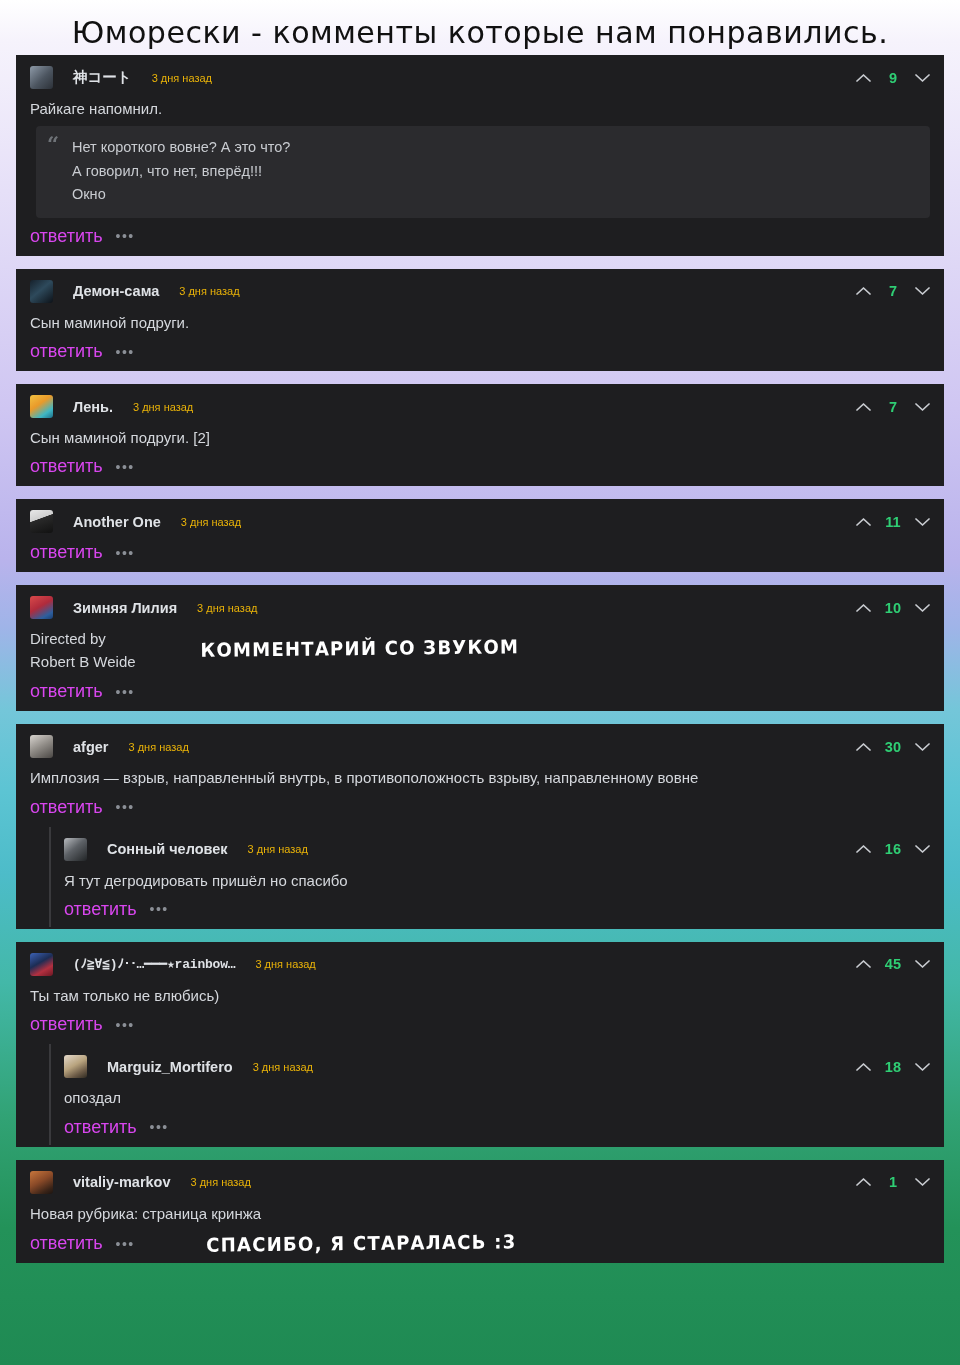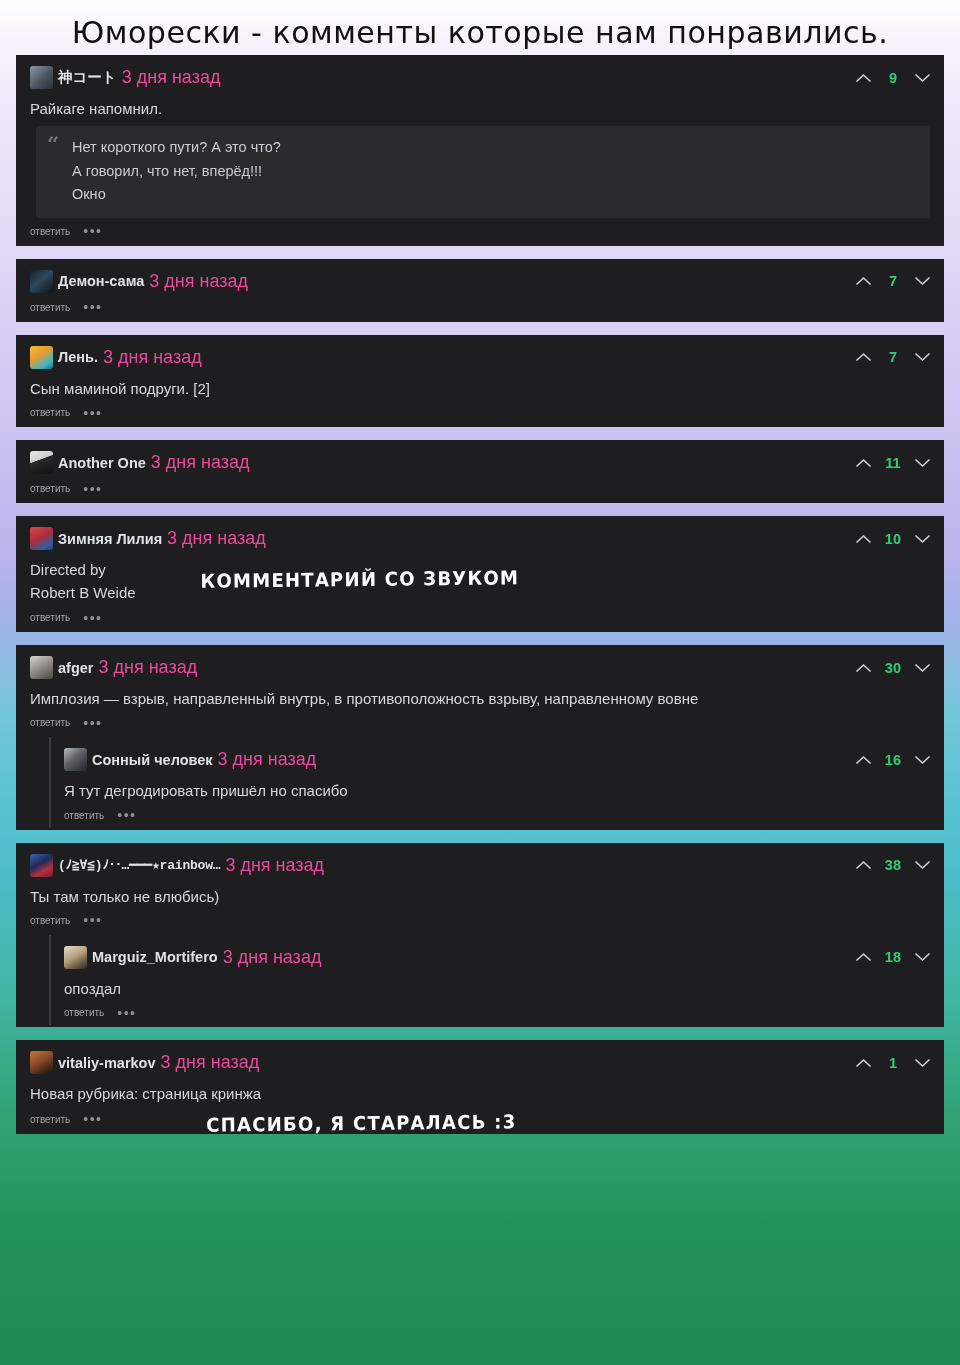--- a/index.html
+++ b/index.html
@@ -69,21 +69,21 @@
     left: 33px;
     top: 0;
     bottom: 2px;
     width: 2px;
     background: #3a3a3d;
   }
 
   .chead {
     display: flex;
     align-items: center;
-    gap: 5px;
+    gap: 20px;
     margin-bottom: 9px;
     position: relative;
     padding-right: 120px;
   }
 
   .avatar {
     width: 23px;
     height: 23px;
     flex: 0 0 23px;
     border-radius: 3px;
@@ -103,22 +103,22 @@
     font-family: Liberation Mono, monospace;
     font-size: 13px;
     letter-spacing: -0.2px;
   }
 
   .uname.cjk {
     font-family: "DejaVu Sans", sans-serif;
   }
 
   .ctime {
-    color: #ec4899;
-    font-size: 18px;
+    color: #eab308;
+    font-size: 11px;
     white-space: nowrap;
   }
 
   
   .votes {
     position: absolute;
     right: 0;
     top: 50%;
     transform: translateY(-50%);
     display: flex;
@@ -181,22 +181,22 @@
   }
 
   
   .cactions {
     display: flex;
     align-items: center;
     gap: 13px;
   }
 
   .reply-link {
-    color: #a3a3a3;
-    font-size: 10px;
+    color: #d946ef;
+    font-size: 18px;
     cursor: pointer;
   }
 
   .dots {
     color: #8b8f96;
     font-size: 14px;
     letter-spacing: 1.5px;
     line-height: 6px;
     cursor: pointer;
   }
@@ -240,21 +240,21 @@
               <svg viewBox="0 0 15 10">
                 <path d="M1 2 L7.5 8 L14 2" fill="none" stroke="currentColor" stroke-width="1.7" stroke-linecap="round" stroke-linejoin="round"></path>
               </svg>
             </span>
         </span>
       </div>
       <div class="cbody">
         <span class="line">Райкаге напомнил.</span>
         <div class="quote">
           <span class="quote-mark">“</span>
-          <span class="line">Нет короткого пути? А это что?</span>
+          <span class="line">Нет короткого вовне? А это что?</span>
           <span class="line">А говорил, что нет, вперёд!!!</span>
           <span class="line">Окно</span>
         </div>
       </div>
       <div class="cactions">
         <span class="reply-link">ответить</span>
         <span class="dots">•••</span>
       </div>
     </div>
   </div>
@@ -272,20 +272,23 @@
               </svg>
             </span>
           <span class="score">7</span>
           <span class="chev">
               <svg viewBox="0 0 15 10">
                 <path d="M1 2 L7.5 8 L14 2" fill="none" stroke="currentColor" stroke-width="1.7" stroke-linecap="round" stroke-linejoin="round"></path>
               </svg>
             </span>
         </span>
       </div>
+      <div class="cbody">
+        <span class="line">Сын маминой подруги.</span>
+      </div>
       <div class="cactions">
         <span class="reply-link">ответить</span>
         <span class="dots">•••</span>
       </div>
     </div>
   </div>
 
   <div class="thread">
     <div class="comment">
       <div class="chead">
@@ -437,21 +440,21 @@
       <div class="chead">
         <span class="avatar" style="background:linear-gradient(150deg,#3c62b5,#1c2d55 42%,#b23040 70%,#6d1824)"></span>
         <span class="uname mono">(ﾉ≧∀≦)ﾉ‥…━━━★rainbow…</span>
         <span class="ctime">3 дня назад</span>
         <span class="votes">
           <span class="chev">
               <svg viewBox="0 0 15 10">
                 <path d="M1 8 L7.5 2 L14 8" fill="none" stroke="currentColor" stroke-width="1.7" stroke-linecap="round" stroke-linejoin="round"></path>
               </svg>
             </span>
-          <span class="score">38</span>
+          <span class="score">45</span>
           <span class="chev">
               <svg viewBox="0 0 15 10">
                 <path d="M1 2 L7.5 8 L14 2" fill="none" stroke="currentColor" stroke-width="1.7" stroke-linecap="round" stroke-linejoin="round"></path>
               </svg>
             </span>
         </span>
       </div>
       <div class="cbody">
         <span class="line">Ты там только не влюбись)</span>
       </div>

